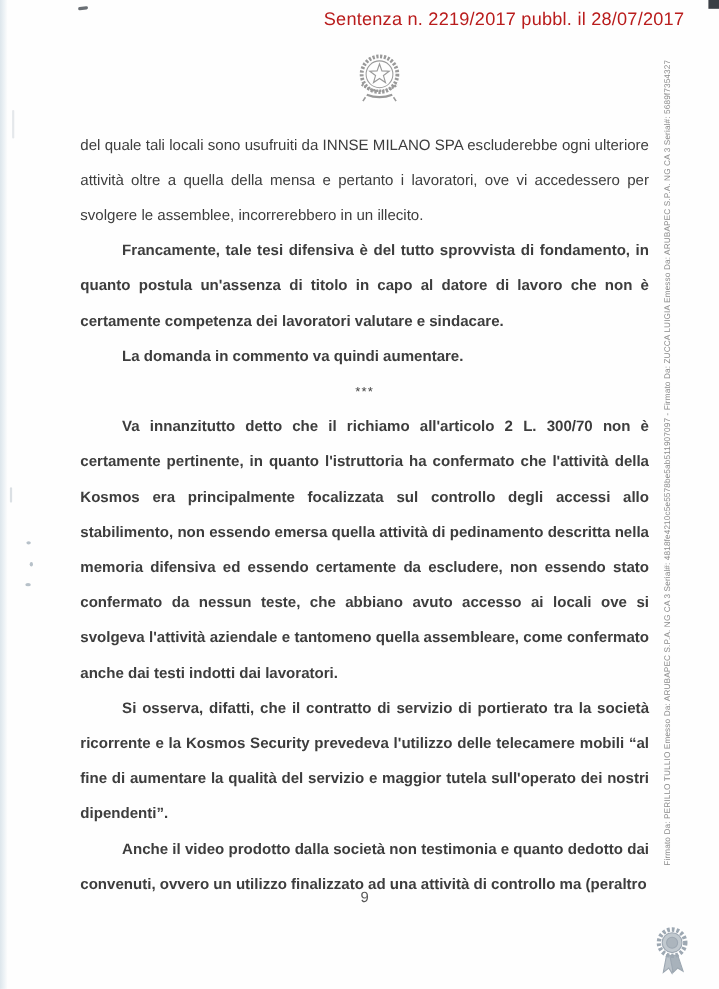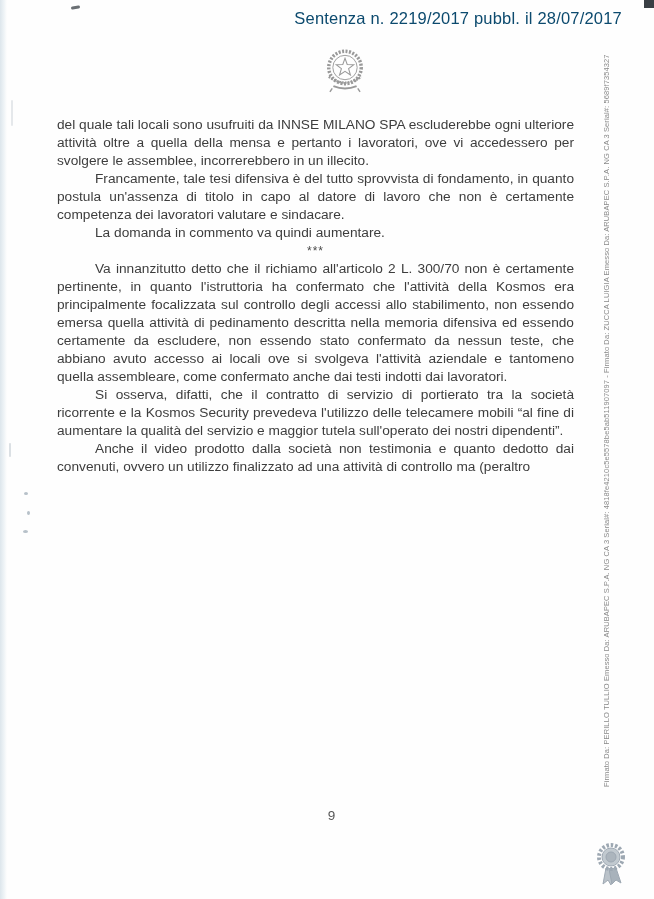--- a/index.html
+++ b/index.html
@@ -19,29 +19,29 @@
     transform:rotate(-8deg);border-radius:2px;
   }
   .left-mark{position:absolute;background:#b7c1c9;border-radius:50%;}
   .lm1{left:24px;top:492px;width:4px;height:3px;}
   .lm2{left:27px;top:511px;width:3px;height:4px;}
   .lm3{left:23px;top:530px;width:5px;height:3px;}
   .lm4{left:9px;top:443px;width:2px;height:14px;opacity:.5;border-radius:2px;}
   .lm5{left:11px;top:100px;width:2px;height:26px;opacity:.35;border-radius:2px;}
   .header{
     position:absolute;top:7px;right:32px;text-align:right;
-    color:#0c4a6e;font-size:16.5px;line-height:22px;letter-spacing:.2px;
+    color:#b91c1c;font-size:16.5px;line-height:22px;letter-spacing:.2px;
   }
   .emblem{position:absolute;left:316px;top:42px;width:58px;height:58px;opacity:.75;}
   .body{
-    position:absolute;left:57px;top:116px;width:517px;
-    font-size:13.7px;line-height:18px;color:#3d3d3d;text-align:justify;
+    position:absolute;left:73px;top:116px;width:517px;
+    font-size:13.7px;line-height:32px;color:#3d3d3d;text-align:justify;
   }
   .body p{margin:0;padding:0;}
-  .body p.ind{text-indent:38px;}
+  .body p.ind{text-indent:38px;font-weight:bold;}
   .body p.sep{text-align:center;text-indent:0;font-size:12px;letter-spacing:1px;color:#4a4a4a;}
   .pageno{
     position:absolute;left:73px;top:808px;width:517px;text-align:center;
     color:#585858;font-size:13.5px;
   }
   .sig{
     position:absolute;left:602px;top:787px;width:732px;height:12px;
     transform-origin:0 0;transform:rotate(-90deg);
     font-size:7.5px;letter-spacing:.1px;color:#8a8a8a;white-space:nowrap;overflow:hidden;
   }

